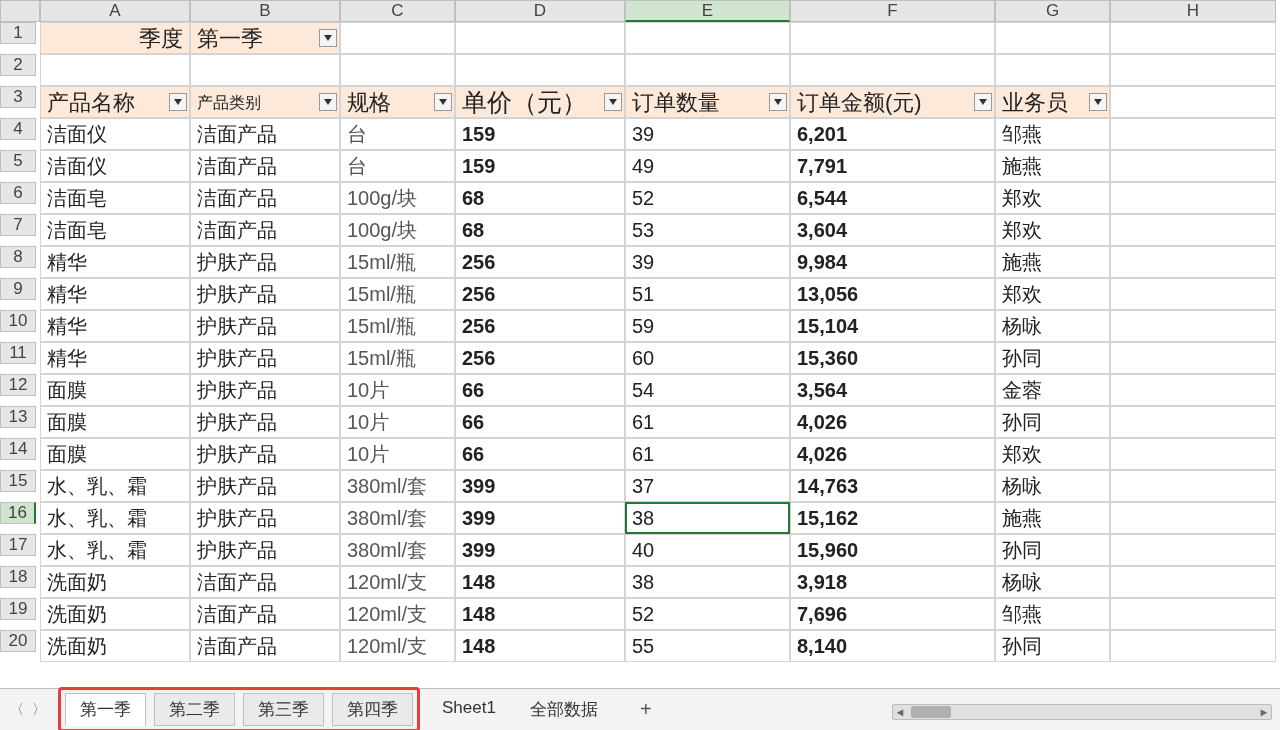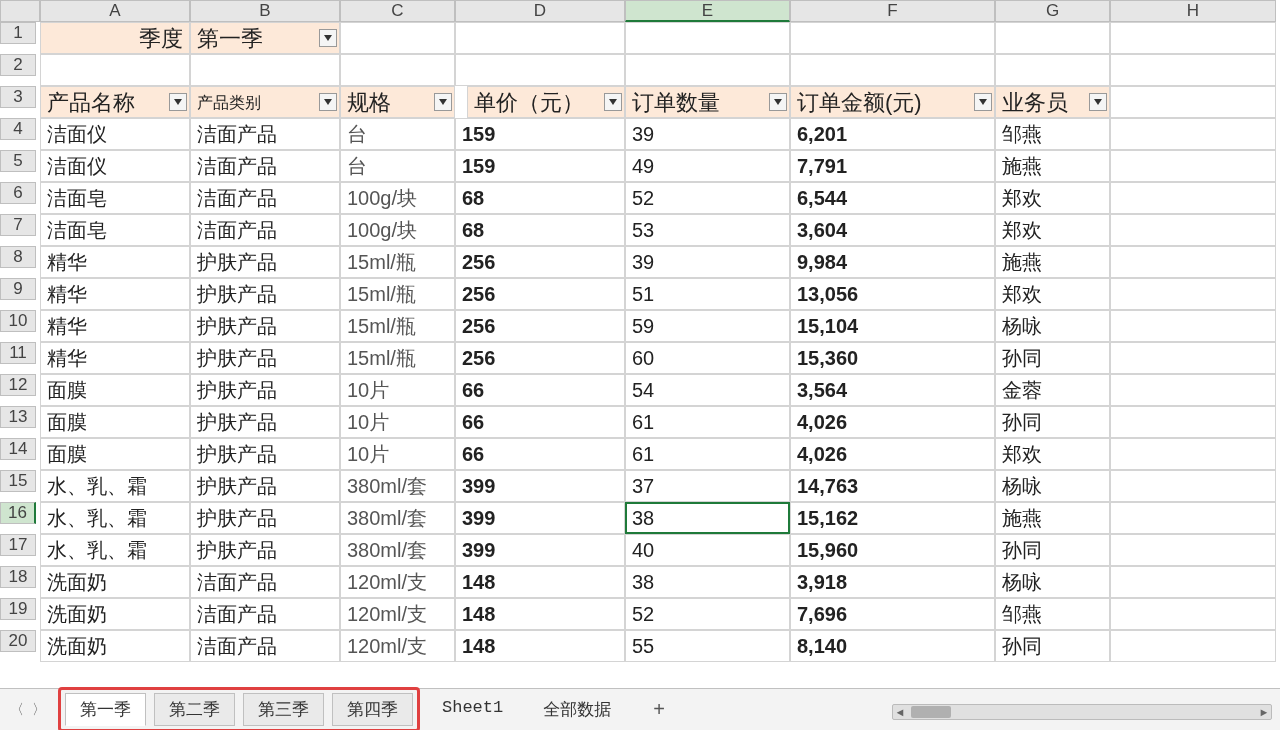--- a/index.html
+++ b/index.html
@@ -168,21 +168,21 @@
       <div class="cell"></div>
       <div class="cell"></div>
       <div class="cell"></div>
       <div class="cell"></div>
       <div class="cell"></div>
       <div class="cell"></div>
       <div class="rowhdr">3</div>
       <div class="cell" style="background: rgb(253, 233, 217); font-size: 22px; font-weight: 500;"><span>产品名称</span><span class="filter-btn chev"></span></div>
       <div class="cell" style="background: rgb(253, 233, 217); font-size: 16px; font-weight: 500;"><span>产品类别</span><span class="filter-btn chev"></span></div>
       <div class="cell" style="background: rgb(253, 233, 217); font-size: 22px; font-weight: 500;"><span>规格</span><span class="filter-btn chev"></span></div>
-      <div class="cell" style="background: rgb(253, 233, 217); font-size: 22px; font-weight: 500; margin-left: 12px;"><span>单价（元）</span><span class="filter-btn chev"></span></div>
+      <div class="cell" style="background: rgb(253, 233, 217); font-size: 25px; font-weight: 500;"><span>单价（元）</span><span class="filter-btn chev"></span></div>
       <div class="cell" style="background: rgb(253, 233, 217); font-size: 22px; font-weight: 500;"><span>订单数量</span><span class="filter-btn chev"></span></div>
       <div class="cell" style="background: rgb(253, 233, 217); font-size: 22px; font-weight: 500;"><span>订单金额(元)</span><span class="filter-btn chev"></span></div>
       <div class="cell" style="background: rgb(253, 233, 217); font-size: 22px; font-weight: 500;"><span>业务员</span><span class="filter-btn chev"></span></div>
       <div class="cell"></div>
       <div class="rowhdr">4</div>
       <div class="cell ">洁面仪</div>
       <div class="cell ">洁面产品</div>
       <div class="cell " style="color: rgb(85, 85, 85);">台</div>
       <div class="cell num bold">159</div>
       <div class="cell num">39</div>
@@ -338,21 +338,21 @@
 
 <div class="tabbar">
   <div class="navbtn">〈</div>
   <div class="navbtn">〉</div>
   <div class="hlbox" id="hlbox">
       <div class="tab active">第一季</div>
       <div class="tab">第二季</div>
       <div class="tab">第三季</div>
       <div class="tab">第四季</div>
     </div>
-  <div id="resttabs" style="display:flex; gap:8px;font-family:Liberation Mono, monospace;">
+  <div id="resttabs" style="display:flex; gap:2px;">
       <div class="tab" style="border: none; background: transparent;">Sheet1</div>
       <div class="tab" style="border: none; background: transparent;">全部数据</div>
     </div>
   <div class="addtab">+</div>
   <div class="hscroll">
     <div class="arrow">◄</div>
     <div class="thumb"></div>
     <div style="flex:1"></div>
     <div class="arrow">►</div>
   </div>

